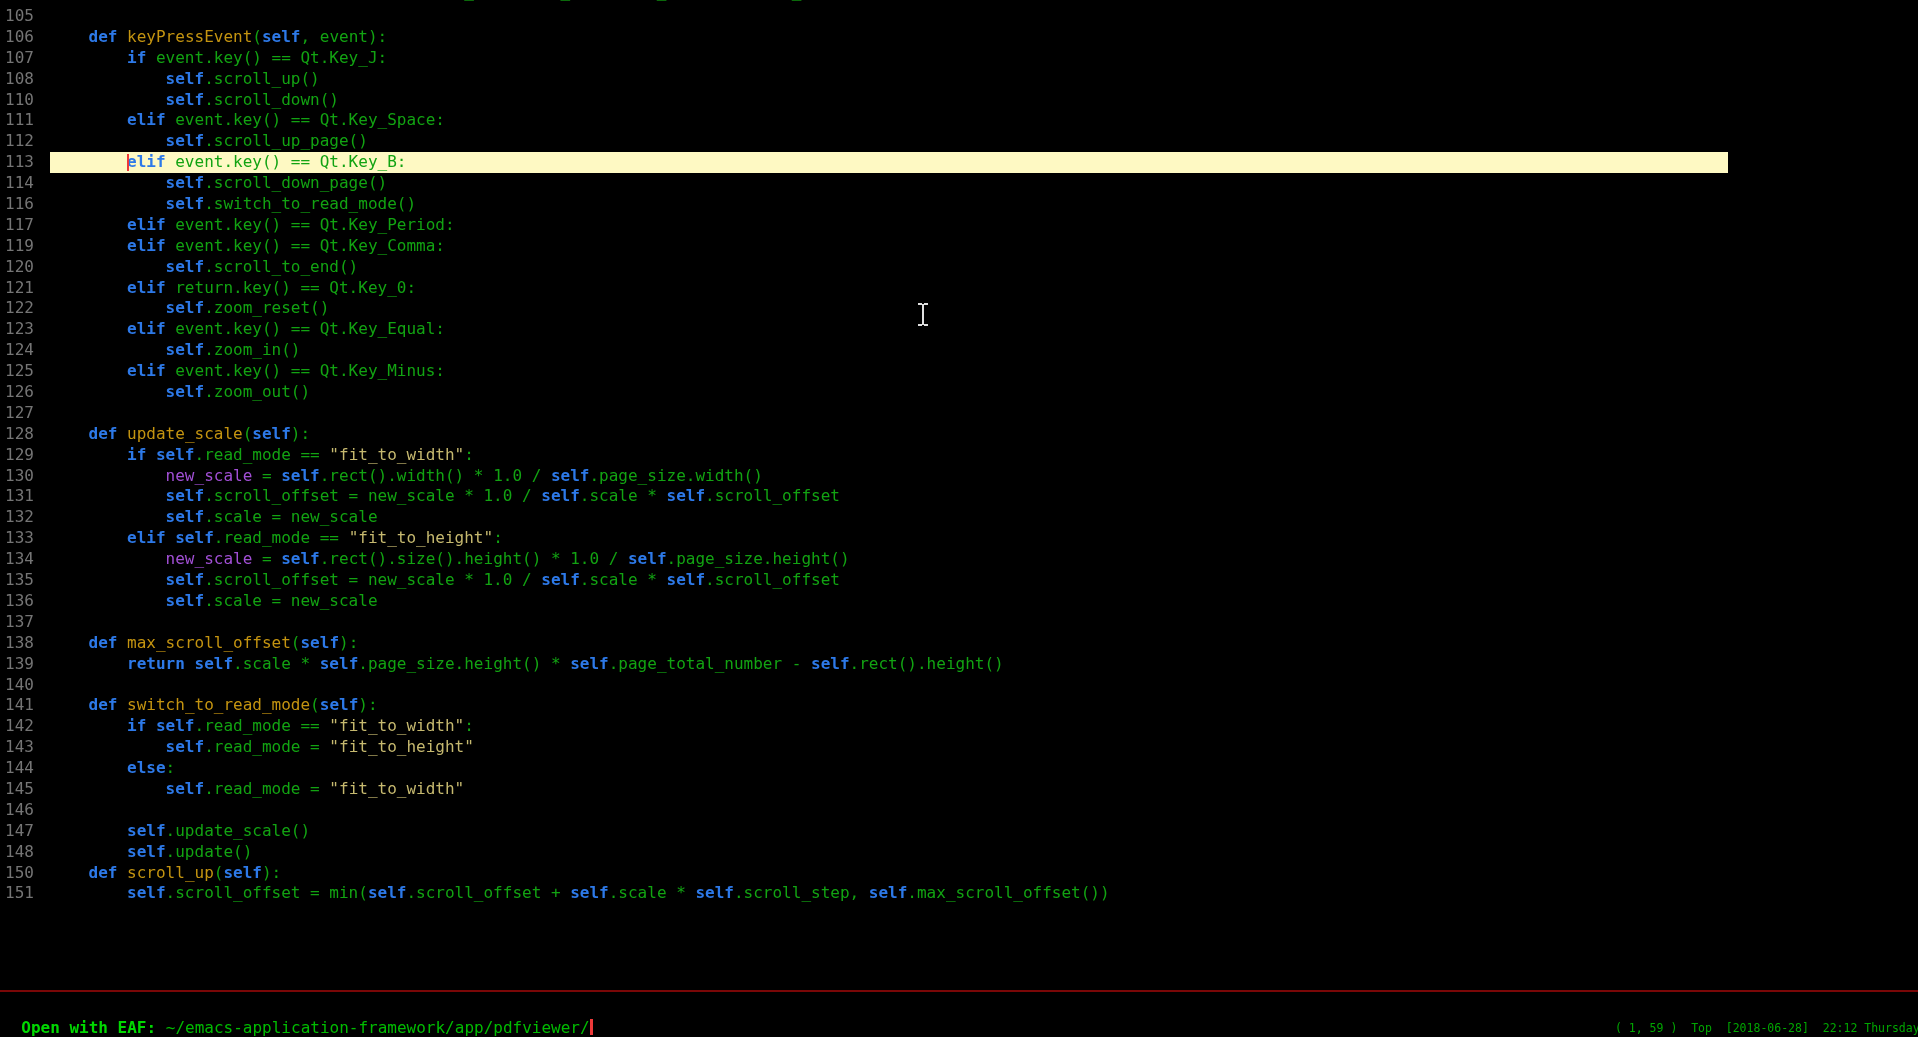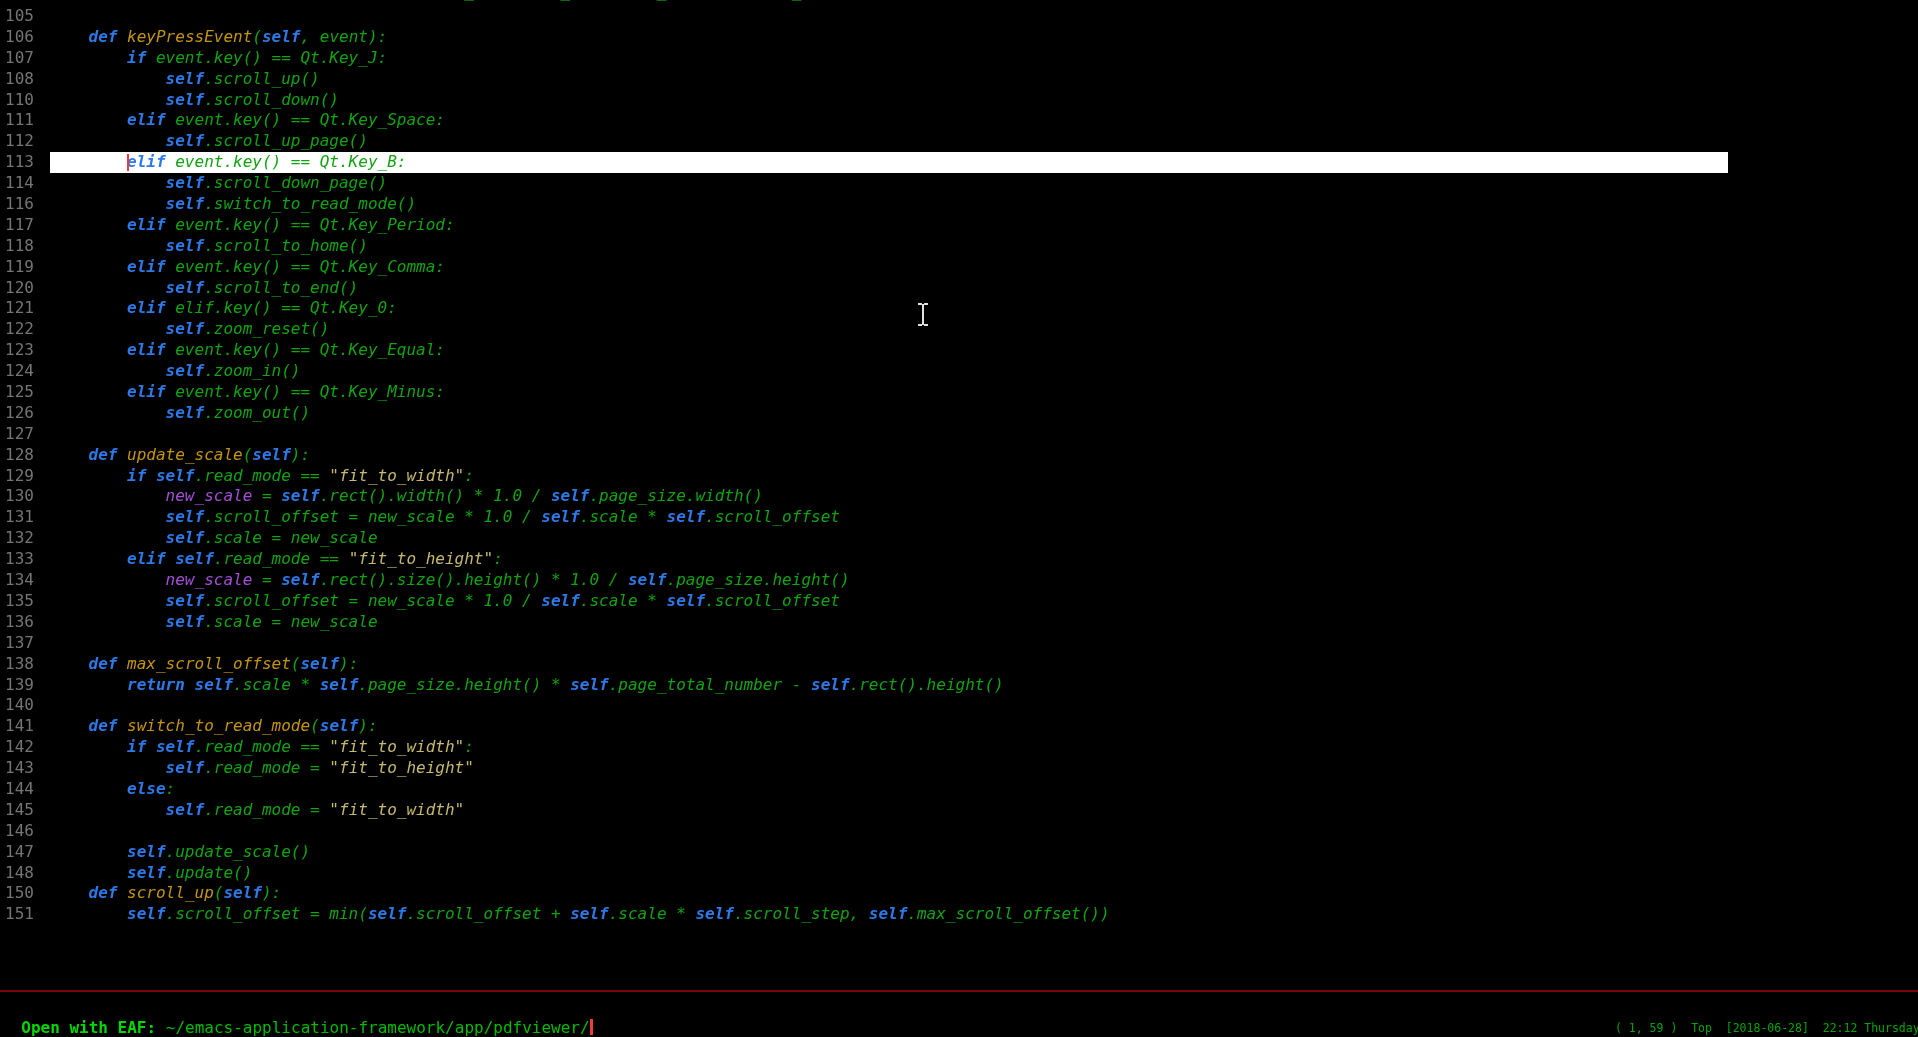--- a/index.html
+++ b/index.html
@@ -4,22 +4,22 @@
 <style>
   html,body{margin:0;padding:0;}
   body{
     width:1918px;height:1037px;position:relative;overflow:hidden;
     background:#000;font-family:"DejaVu Sans Mono","Liberation Mono",monospace;
   }
   #code{position:absolute;top:6px;left:0;width:1728px;}
   .row{display:flex;height:20.9px;line-height:20.9px;font-size:16px;white-space:pre;}
   .row.partial{position:absolute;top:-24px;left:0;width:1918px;}
   .ln{flex:none;width:50px;box-sizing:border-box;padding-right:16px;text-align:right;color:#757575;}
-  .code{flex:1;position:relative;color:#12a312;font-style:italic;}
-  .row.hl .code{background:#ffffff;}
+  .code{flex:1;position:relative;color:#12a312;}
+  .row.hl .code{background:#fef9c3;}
   .tk-txt{color:#12a312;}
   .tk-kw{color:#2d79e8;font-weight:bold;}
   .tk-fn{color:#c49410;}
   .tk-str{color:#c6b96f;}
   .tk-var{color:#a14fd5;}
   .bar-cursor{position:absolute;top:2px;width:2px;height:17px;background:#ee3a3a;}
   #modeline{position:absolute;top:990px;left:0;width:1918px;height:2px;background:#7a0707;}
   #minibuffer{position:absolute;top:996px;left:2px;height:21px;line-height:21px;font-size:16px;white-space:pre;}
   #mb-prompt{color:#00d900;font-weight:bold;}
   #mb-value{color:#00bb00;}
@@ -36,24 +36,23 @@
     <div class="row"><span class="ln">106</span><span class="code"><span class="tk-txt">    </span><span class="tk-kw">def</span><span class="tk-txt"> </span><span class="tk-fn">keyPressEvent</span><span class="tk-txt">(</span><span class="tk-kw">self</span><span class="tk-txt">, event):</span></span></div>
     <div class="row"><span class="ln">107</span><span class="code"><span class="tk-txt">        </span><span class="tk-kw">if</span><span class="tk-txt"> event.key() == Qt.Key_J:</span></span></div>
     <div class="row"><span class="ln">108</span><span class="code"><span class="tk-txt">            </span><span class="tk-kw">self</span><span class="tk-txt">.scroll_up()</span></span></div>
     <div class="row"><span class="ln">110</span><span class="code"><span class="tk-txt">            </span><span class="tk-kw">self</span><span class="tk-txt">.scroll_down()</span></span></div>
     <div class="row"><span class="ln">111</span><span class="code"><span class="tk-txt">        </span><span class="tk-kw">elif</span><span class="tk-txt"> event.key() == Qt.Key_Space:</span></span></div>
     <div class="row"><span class="ln">112</span><span class="code"><span class="tk-txt">            </span><span class="tk-kw">self</span><span class="tk-txt">.scroll_up_page()</span></span></div>
     <div class="row hl"><span class="ln">113</span><span class="code"><span class="tk-txt">        </span><span class="tk-kw">elif</span><span class="tk-txt"> event.key() == Qt.Key_B:</span><span class="bar-cursor" style="left: 77.064px;"></span></span></div>
     <div class="row"><span class="ln">114</span><span class="code"><span class="tk-txt">            </span><span class="tk-kw">self</span><span class="tk-txt">.scroll_down_page()</span></span></div>
     <div class="row"><span class="ln">116</span><span class="code"><span class="tk-txt">            </span><span class="tk-kw">self</span><span class="tk-txt">.switch_to_read_mode()</span></span></div>
     <div class="row"><span class="ln">117</span><span class="code"><span class="tk-txt">        </span><span class="tk-kw">elif</span><span class="tk-txt"> event.key() == Qt.Key_Period:</span></span></div>
-    <div class="row"><span class="ln">118</span><span class="code"><span class="tk-txt">            </span><span class="tk-kw">self</span><span class="tk-txt">.scroll_to_home()</span></span></div>
     <div class="row"><span class="ln">119</span><span class="code"><span class="tk-txt">        </span><span class="tk-kw">elif</span><span class="tk-txt"> event.key() == Qt.Key_Comma:</span></span></div>
     <div class="row"><span class="ln">120</span><span class="code"><span class="tk-txt">            </span><span class="tk-kw">self</span><span class="tk-txt">.scroll_to_end()</span></span></div>
-    <div class="row"><span class="ln">121</span><span class="code"><span class="tk-txt">        </span><span class="tk-kw">elif</span><span class="tk-txt"> elif.key() == Qt.Key_0:</span></span></div>
+    <div class="row"><span class="ln">121</span><span class="code"><span class="tk-txt">        </span><span class="tk-kw">elif</span><span class="tk-txt"> return.key() == Qt.Key_0:</span></span></div>
     <div class="row"><span class="ln">122</span><span class="code"><span class="tk-txt">            </span><span class="tk-kw">self</span><span class="tk-txt">.zoom_reset()</span></span></div>
     <div class="row"><span class="ln">123</span><span class="code"><span class="tk-txt">        </span><span class="tk-kw">elif</span><span class="tk-txt"> event.key() == Qt.Key_Equal:</span></span></div>
     <div class="row"><span class="ln">124</span><span class="code"><span class="tk-txt">            </span><span class="tk-kw">self</span><span class="tk-txt">.zoom_in()</span></span></div>
     <div class="row"><span class="ln">125</span><span class="code"><span class="tk-txt">        </span><span class="tk-kw">elif</span><span class="tk-txt"> event.key() == Qt.Key_Minus:</span></span></div>
     <div class="row"><span class="ln">126</span><span class="code"><span class="tk-txt">            </span><span class="tk-kw">self</span><span class="tk-txt">.zoom_out()</span></span></div>
     <div class="row"><span class="ln">127</span><span class="code"></span></div>
     <div class="row"><span class="ln">128</span><span class="code"><span class="tk-txt">    </span><span class="tk-kw">def</span><span class="tk-txt"> </span><span class="tk-fn">update_scale</span><span class="tk-txt">(</span><span class="tk-kw">self</span><span class="tk-txt">):</span></span></div>
     <div class="row"><span class="ln">129</span><span class="code"><span class="tk-txt">        </span><span class="tk-kw">if</span><span class="tk-txt"> </span><span class="tk-kw">self</span><span class="tk-txt">.read_mode == </span><span class="tk-str">"fit_to_width"</span><span class="tk-txt">:</span></span></div>
     <div class="row"><span class="ln">130</span><span class="code"><span class="tk-txt">            </span><span class="tk-var">new_scale</span><span class="tk-txt"> = </span><span class="tk-kw">self</span><span class="tk-txt">.rect().width() * 1.0 / </span><span class="tk-kw">self</span><span class="tk-txt">.page_size.width()</span></span></div>
     <div class="row"><span class="ln">131</span><span class="code"><span class="tk-txt">            </span><span class="tk-kw">self</span><span class="tk-txt">.scroll_offset = new_scale * 1.0 / </span><span class="tk-kw">self</span><span class="tk-txt">.scale * </span><span class="tk-kw">self</span><span class="tk-txt">.scroll_offset</span></span></div>

